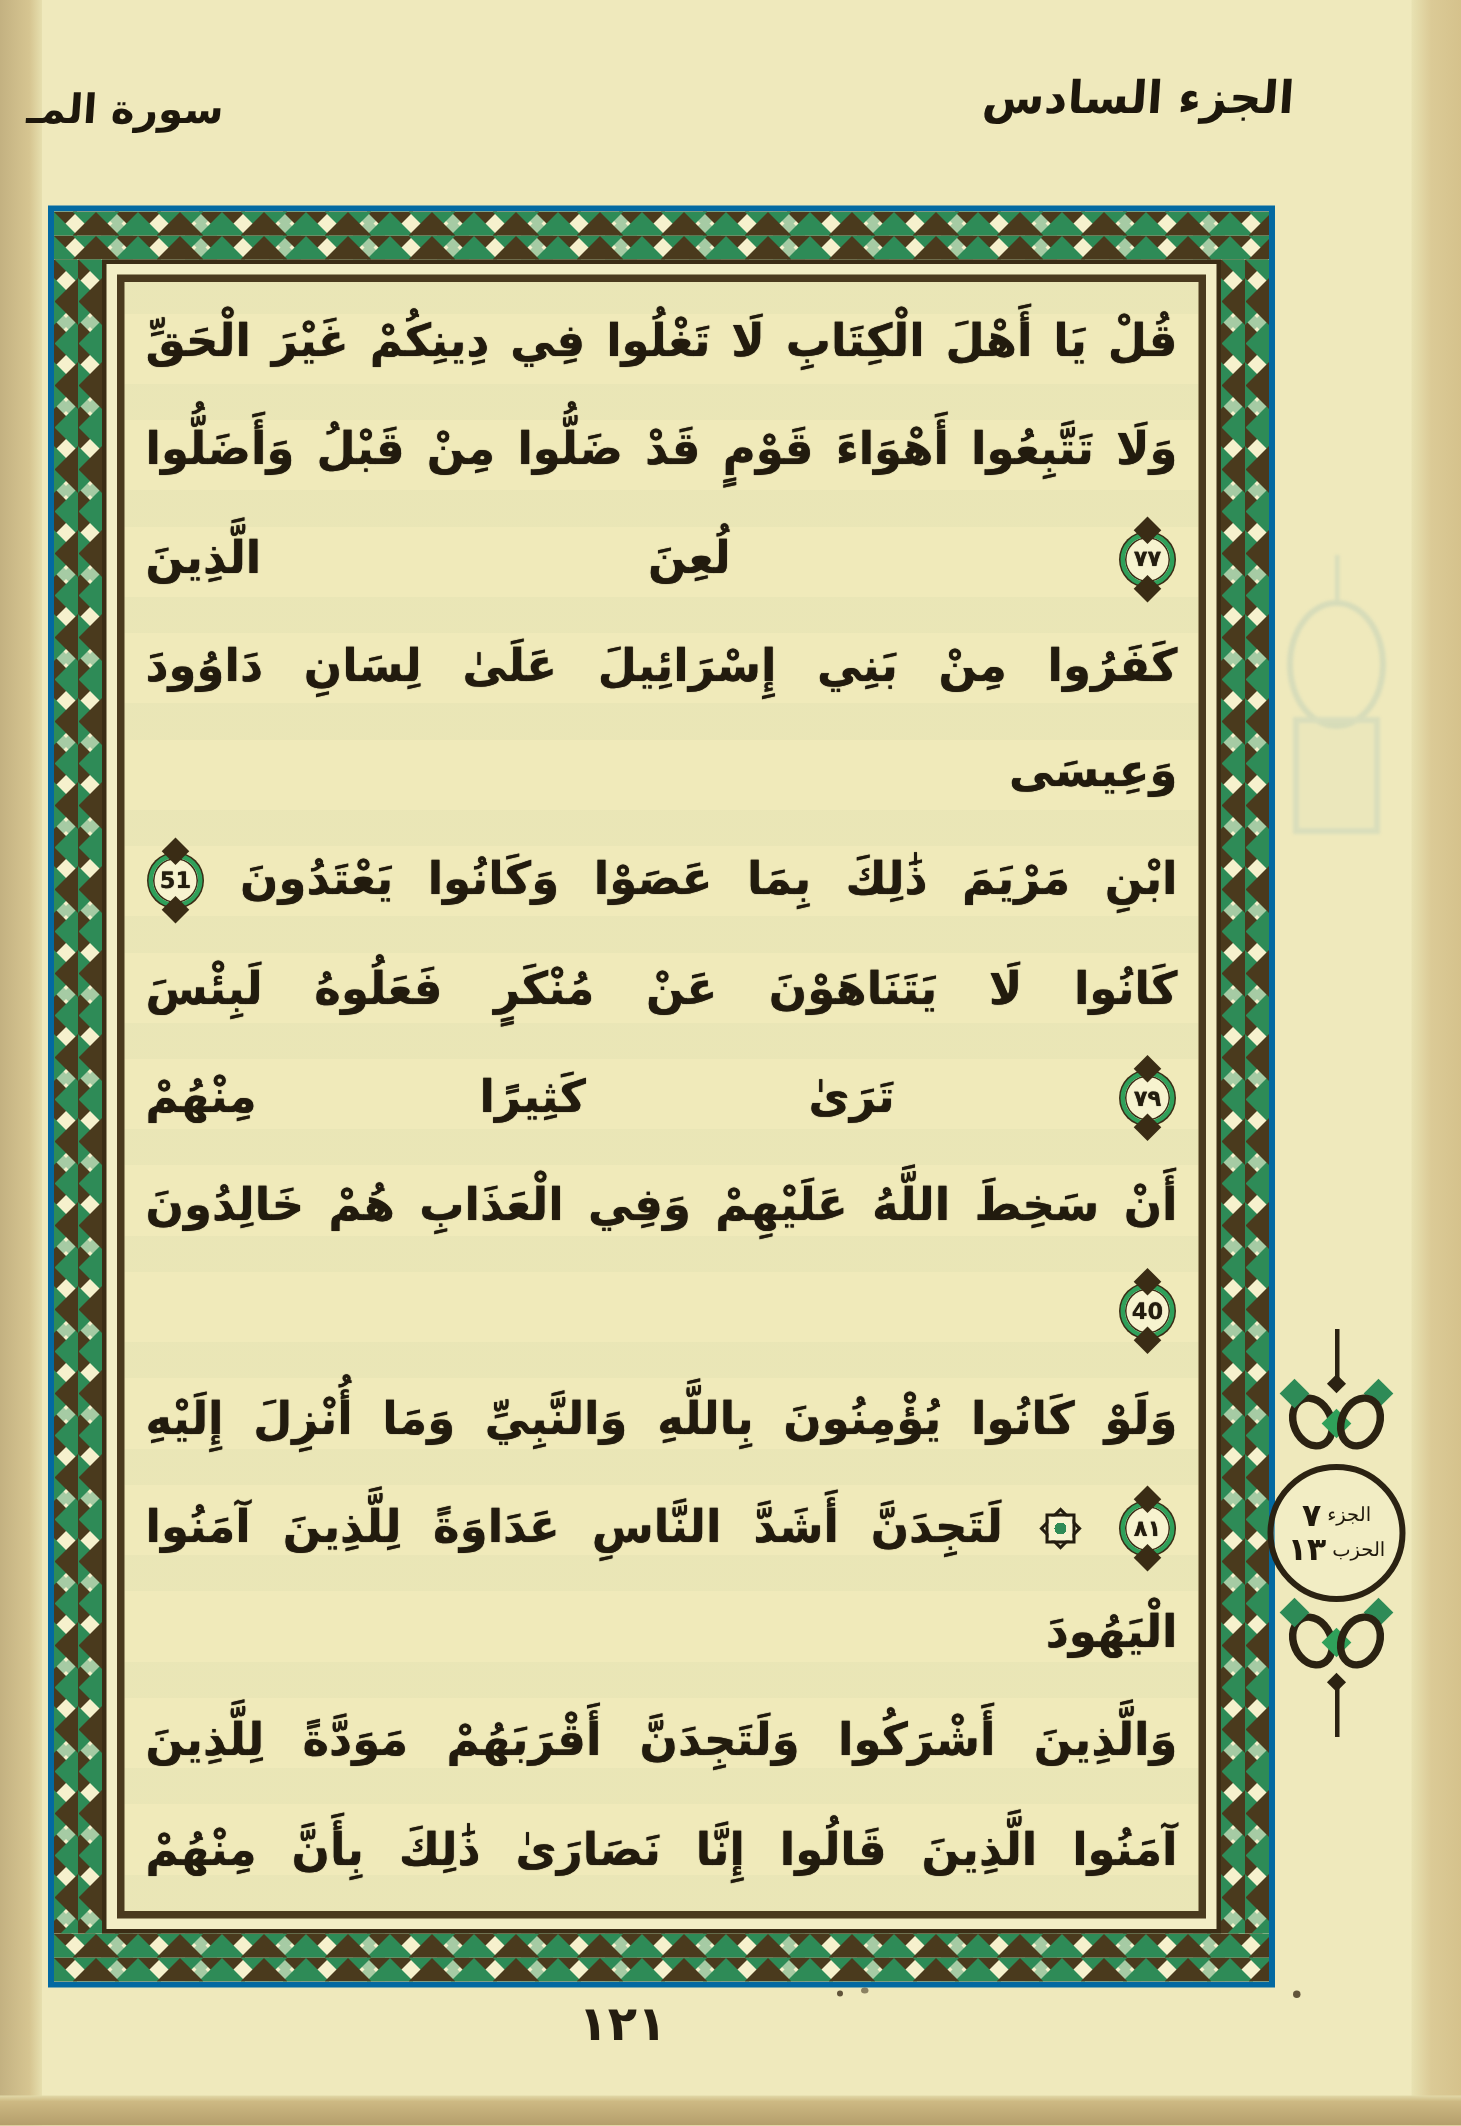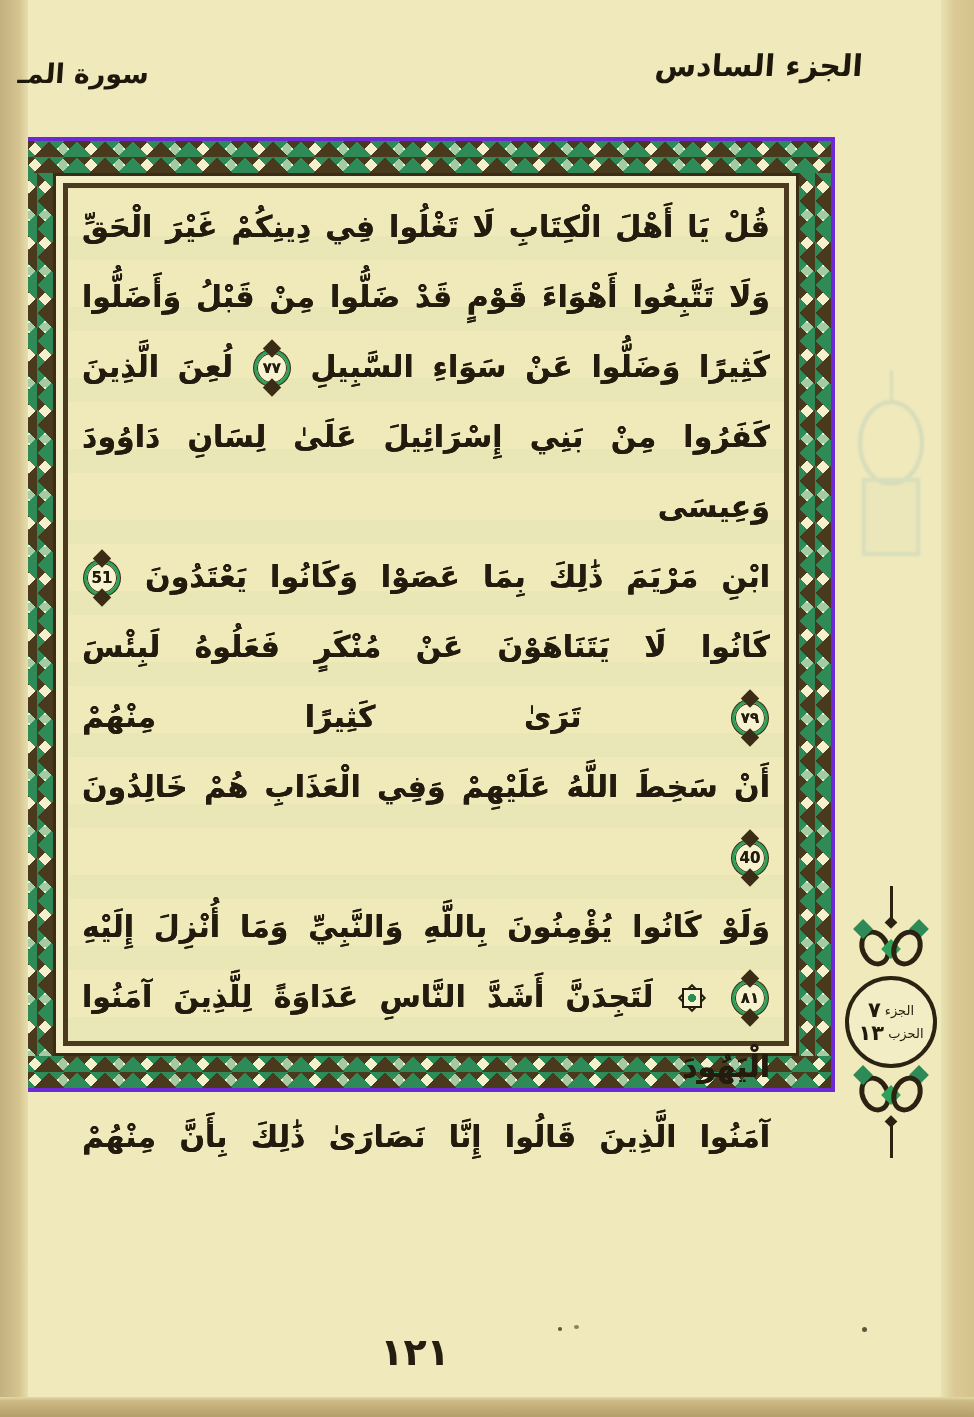--- a/index.html
+++ b/index.html
@@ -16,22 +16,22 @@
     background:linear-gradient(270deg,#d5c28c,#dbca96 60%,#e8e2b2);z-index:6;}
   .edge-bottom{position:absolute;left:0;bottom:0;width:974px;height:20px;
     background:linear-gradient(0deg,#b49e6b,#cdb983 80%,#e2d9a8);z-index:7;}
 
   
   .hdr{position:absolute;font-weight:bold;color:#1d170c;z-index:8;white-space:nowrap;}
   .hdr-juz{left:655px;top:48px;width:180px;text-align:center;font-size:30px;transform:skewX(-4deg);}
   .hdr-surah{left:18px;top:58px;font-size:27px;transform:skewX(-4deg);}
 
   
-  .frame{position:absolute;left:17px;top:137px;width:818px;height:955px;
-    box-sizing:border-box;border:4px solid #6d28d9;background:#f3eec6;z-index:1;}
+  .frame{position:absolute;left:32px;top:137px;width:818px;height:1188px;
+    box-sizing:border-box;border:4px solid #0369a1;background:#f3eec6;z-index:1;}
   .pattern-h,.pattern-v{position:absolute;background-color:#f6f1cd;}
   .band-top{top:0;left:0;right:0;height:32px;}
   .band-bottom{bottom:0;left:0;right:0;height:32px;}
   .band-left{left:0;top:32px;bottom:32px;width:32px;}
   .band-right{right:0;top:32px;bottom:32px;width:32px;}
   .pattern-h{
     background-image:
       conic-gradient(from 135deg at 50% 4%, #4a3a1d 0 90deg, #0000 0),
       conic-gradient(from -45deg at 50% 96%, #2e8b57 0 90deg, #0000 0),
       conic-gradient(from 135deg at 50% 4%, #2e8b57 0 90deg, #0000 0),
@@ -107,21 +107,21 @@
   
   .ghost{position:absolute;left:846px;top:370px;width:90px;height:208px;opacity:0.5;
     filter:blur(1.2px);z-index:2;}
   .ghost .g-stem{width:3px;height:30px;background:#c2d2ba;margin:0 auto;}
   .ghost .g-dome{width:66px;height:86px;border:4px solid #bfcfb7;border-radius:50%;
     margin:0 auto;box-sizing:border-box;}
   .ghost .g-box{width:58px;height:78px;border:4px solid #c4d3bb;margin:-8px auto 0;
     box-sizing:border-box;background:rgba(190,210,180,0.15);}
 
   .page-num{position:absolute;left:335px;top:1330px;width:160px;text-align:center;
-    font-size:38px;font-weight:bold;color:#241d10;z-index:8;letter-spacing:4px;}
+    font-size:32px;font-weight:bold;color:#241d10;z-index:8;letter-spacing:4px;}
 
   .speck{position:absolute;border-radius:50%;background:#61543a;z-index:8;}
   .sp1{left:558px;top:1327px;width:4px;height:4px;}
   .sp2{left:574px;top:1325px;width:5px;height:4px;opacity:.7;}
   .sp3{left:862px;top:1327px;width:5px;height:5px;}
 </style>
 </head>
 <body>
 
 <div class="hdr hdr-juz">الجزء السادس</div>
@@ -130,28 +130,29 @@
 <div class="frame">
   <div class="pattern-h band-top"></div>
   <div class="pattern-h band-bottom"></div>
   <div class="pattern-v band-left"></div>
   <div class="pattern-v band-right"></div>
   <div class="inner-line"></div>
   <div class="textbox">
 
   <div class="line"><span class="ayah-text">قُلْ يَا أَهْلَ الْكِتَابِ لَا تَغْلُوا فِي دِينِكُمْ غَيْرَ الْحَقِّ</span> </div>
       <div class="line"><span class="ayah-text">وَلَا تَتَّبِعُوا أَهْوَاءَ قَوْمٍ قَدْ ضَلُّوا مِنْ قَبْلُ وَأَضَلُّوا</span> </div>
-      <div class="line"><span class="ayah-text">كَثِيرًا وَضَلُّوا عَنْ سَوَاءِ السَّبِيلِ</span> <span class="ayah-marker"><span class="ayah-num">٧٧</span></span> <span class="ayah-text">لُعِنَ الَّذِينَ</span> </div>
+      <div class="line"> <span class="ayah-marker"><span class="ayah-num">٧٧</span></span> <span class="ayah-text">لُعِنَ الَّذِينَ</span> </div>
       <div class="line"><span class="ayah-text">كَفَرُوا مِنْ بَنِي إِسْرَائِيلَ عَلَىٰ لِسَانِ دَاوُودَ وَعِيسَى</span> </div>
       <div class="line"><span class="ayah-text">ابْنِ مَرْيَمَ ذَٰلِكَ بِمَا عَصَوْا وَكَانُوا يَعْتَدُونَ</span> <span class="ayah-marker"><span class="ayah-num">51</span></span> </div>
       <div class="line"><span class="ayah-text">كَانُوا لَا يَتَنَاهَوْنَ عَنْ مُنْكَرٍ فَعَلُوهُ لَبِئْسَ</span> </div>
       <div class="line"> <span class="ayah-marker"><span class="ayah-num">٧٩</span></span> <span class="ayah-text">تَرَىٰ كَثِيرًا مِنْهُمْ</span> </div>
       <div class="line"><span class="ayah-text">أَنْ سَخِطَ اللَّهُ عَلَيْهِمْ وَفِي الْعَذَابِ هُمْ خَالِدُونَ</span> <span class="ayah-marker"><span class="ayah-num">40</span></span> </div>
       <div class="line"><span class="ayah-text">وَلَوْ كَانُوا يُؤْمِنُونَ بِاللَّهِ وَالنَّبِيِّ وَمَا أُنْزِلَ إِلَيْهِ</span> </div>
       <div class="line"><span class="ayah-marker"><span class="ayah-num">٨١</span></span> <span class="hizb-star"></span> <span class="ayah-text">لَتَجِدَنَّ أَشَدَّ النَّاسِ عَدَاوَةً لِلَّذِينَ آمَنُوا الْيَهُودَ</span> </div>
+      <div class="line"><span class="ayah-text">وَالَّذِينَ أَشْرَكُوا وَلَتَجِدَنَّ أَقْرَبَهُمْ مَوَدَّةً لِلَّذِينَ</span> </div>
       <div class="line"><span class="ayah-text">آمَنُوا الَّذِينَ قَالُوا إِنَّا نَصَارَىٰ ذَٰلِكَ بِأَنَّ مِنْهُمْ</span> </div>
     </div>
 </div>
 
 <div class="ghost">
   <div class="g-stem"></div>
     <div class="g-dome"></div>
     <div class="g-box"></div>
 </div>
 

